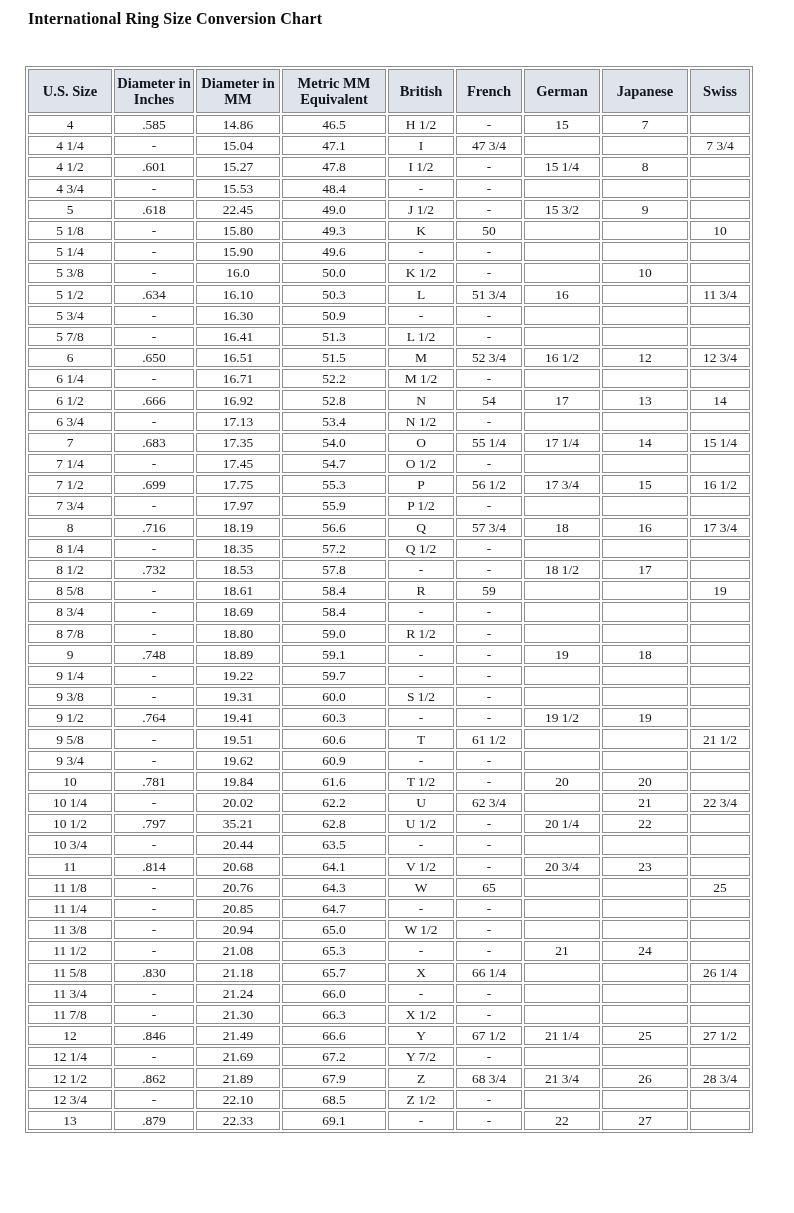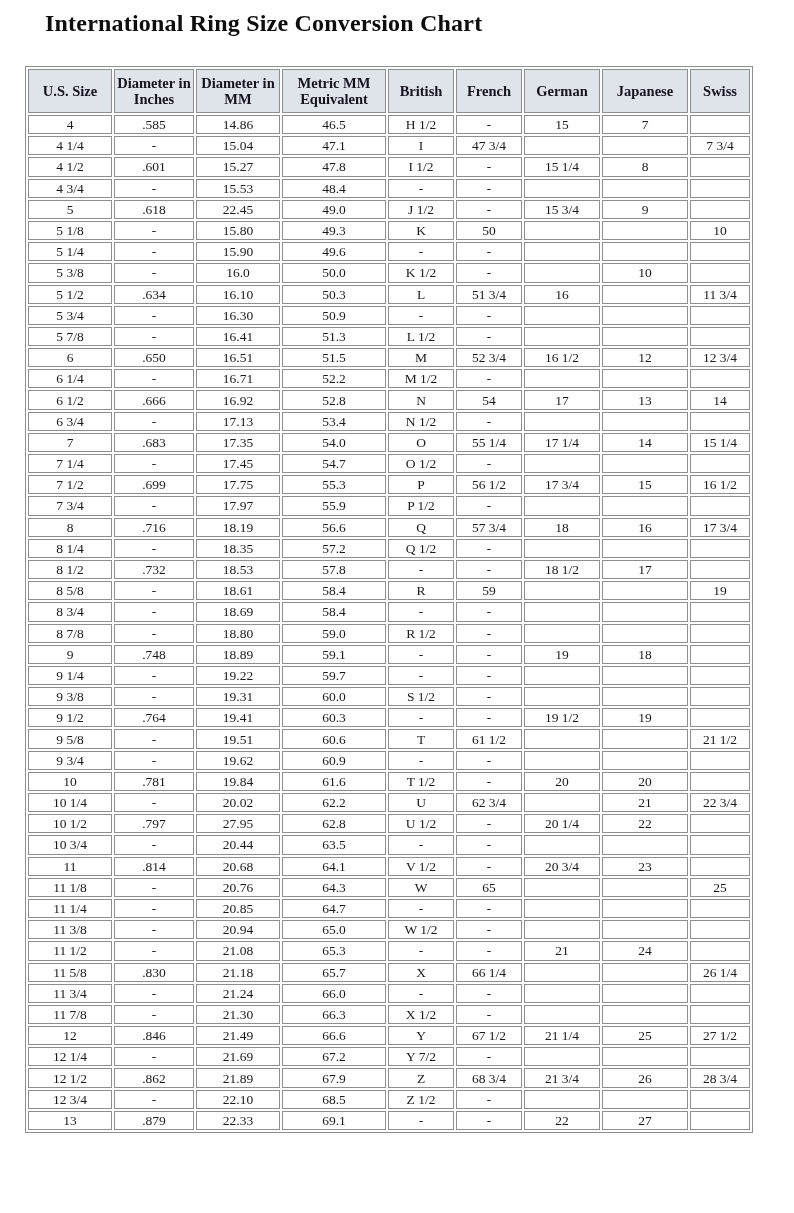--- a/index.html
+++ b/index.html
@@ -12,23 +12,23 @@
   .page {
     position: relative;
     width: 794px;
     height: 1213px;
     background: #ffffff;
     overflow: hidden;
   }
   .page-title {
     margin: 0;
     position: absolute;
-    left: 45px;
+    left: 28px;
     top: 10px;
-    font-size: 24px;
+    font-size: 16px;
     font-weight: bold;
     color: #0d0d0d;
     letter-spacing: 0.2px;
     font-family: "Liberation Serif", "DejaVu Serif", serif;
     text-align: right;
   }
   table.ring-table {
     position: absolute;
     left: 25px;
     top: 66px;
@@ -141,21 +141,21 @@
           <td></td>
           <td></td>
         </tr>
         <tr>
           <td>5</td>
           <td>.618</td>
           <td>22.45</td>
           <td>49.0</td>
           <td>J 1/2</td>
           <td>-</td>
-          <td>15 3/4</td>
+          <td>15 3/2</td>
           <td>9</td>
           <td></td>
         </tr>
         <tr>
           <td>5 1/8</td>
           <td>-</td>
           <td>15.80</td>
           <td>49.3</td>
           <td>K</td>
           <td>50</td>
@@ -456,21 +456,21 @@
           <td>62.2</td>
           <td>U</td>
           <td>62 3/4</td>
           <td></td>
           <td>21</td>
           <td>22 3/4</td>
         </tr>
         <tr>
           <td>10 1/2</td>
           <td>.797</td>
-          <td>27.95</td>
+          <td>35.21</td>
           <td>62.8</td>
           <td>U 1/2</td>
           <td>-</td>
           <td>20 1/4</td>
           <td>22</td>
           <td></td>
         </tr>
         <tr>
           <td>10 3/4</td>
           <td>-</td>

